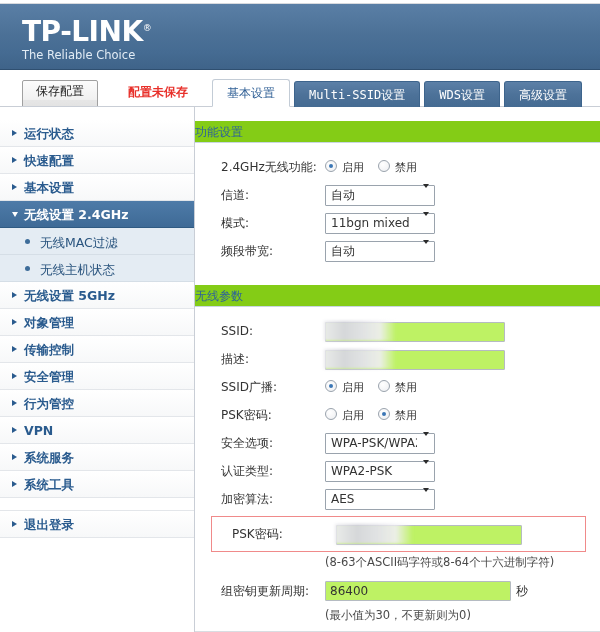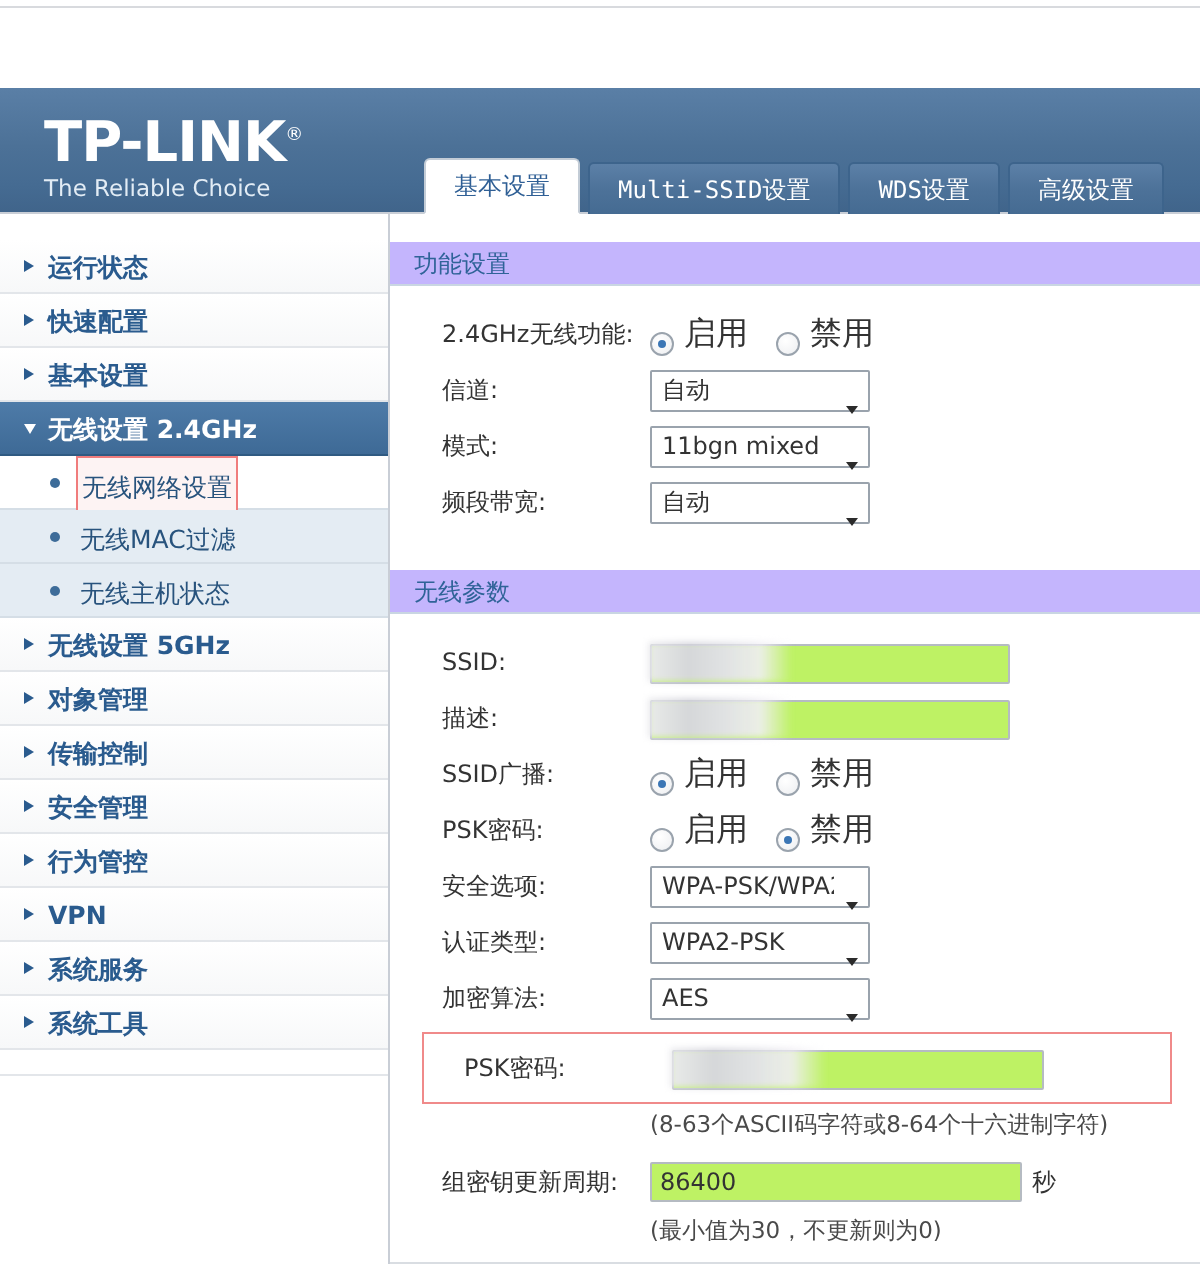--- a/index.html
+++ b/index.html
@@ -23,21 +23,20 @@
     height: 4px;
     background: #ffffff;
     border-bottom: 1px solid #d8dade;
   }
   .header {
     height: 66px;
     background: linear-gradient(to bottom, #5a7fa6 0%, #4c7197 45%, #456b92 75%, #3f6389 100%);
     position: relative;
     border-bottom: 1px solid #2f4f70;
     padding-left: 22px;
-    margin-top: 40px;
   }
   .logo-wrap {
     position: absolute;
     left: 22px; top: 9px;
   }
   .logo-main {
     font-family: "DejaVu Sans", "Liberation Sans", sans-serif;
     font-size: 28px;
     font-weight: bold;
     color: #ffffff;
@@ -210,25 +209,24 @@
   }
 
   
   .content {
     flex: 1;
     background: #ffffff;
     padding: 0;
     position: relative;
   }
   .section-head {
-    background: #c4b5fd;
+    background: #84cc16;
     border-bottom: 1px solid #c9d6e2;
     height: 22px;
     line-height: 22px;
-    padding-left: 12px;
     font-size: 12px;
     color: #2f6398;
     margin-top: 14px;
   }
   .rows { padding: 10px 0 6px 0; }
   .row {
     display: flex;
     align-items: center;
     min-height: 28px;
     padding-left: 26px;
@@ -236,21 +234,21 @@
   .lbl {
     width: 104px;
     flex: 0 0 104px;
     font-size: 12px;
     color: #333333;
     white-space: nowrap;
   }
   .ctl { display: flex; align-items: center; }
 
   
-  .radio-grp { display: flex; align-items: flex-end; font-size: 16px; color: #333; }
+  .radio-grp { display: flex; align-items: flex-start; font-size: 11px; color: #333; }
   .rad {
     width: 12px; height: 12px;
     border-radius: 50%;
     border: 1px solid #9aa3ad;
     background: radial-gradient(circle at 38% 34%, #ffffff 0%, #f2f3f5 70%, #dadde1 100%);
     margin-right: 5px;
     position: relative;
     display: inline-block;
     cursor: pointer;
   }
@@ -264,21 +262,21 @@
   }
   .rad-lbl { margin-right: 14px; }
 
   
   .sel {
     width: 110px;
     height: 21px;
     border: 1px solid #9aa3ad;
     background: #ffffff;
     display: flex;
-    align-items: flex-end;
+    align-items: flex-start;
     cursor: pointer;
     border-radius: 1px;
   }
   .sel .val {
     flex: 1;
     font-size: 12px;
     color: #333;
     line-height: 19px;
     padding-left: 5px;
     overflow: hidden;
@@ -398,24 +396,20 @@
         <span>快速配置</span>
       </div>
       <div class="nav-item">
         <span class="arr"></span>
         <span>基本设置</span>
       </div>
       <div class="nav-item open">
         <span class="arr"></span>
         <span>无线设置  2.4GHz</span>
       </div>
-      <div class="nav-sub selected">
-        <span class="dot"></span>
-        <span class="sub-label">无线网络设置</span>
-      </div>
       <div class="nav-sub">
         <span class="dot"></span>
         <span class="sub-label">无线MAC过滤</span>
       </div>
       <div class="nav-sub">
         <span class="dot"></span>
         <span class="sub-label">无线主机状态</span>
       </div>
       <div class="nav-item">
         <span class="arr"></span>
@@ -443,20 +437,24 @@
       </div>
       <div class="nav-item">
         <span class="arr"></span>
         <span>系统服务</span>
       </div>
       <div class="nav-item">
         <span class="arr"></span>
         <span>系统工具</span>
       </div>
       <div class="nav-gap"></div>
+      <div class="nav-item">
+        <span class="arr"></span>
+        <span>退出登录</span>
+      </div>
     </div>
 
     <div class="content">
 
       <div class="section-head">功能设置</div>
       <div class="rows">
 
         <div class="row">
           <div class="lbl">2.4GHz无线功能:</div>
           <div class="ctl radio-grp">

